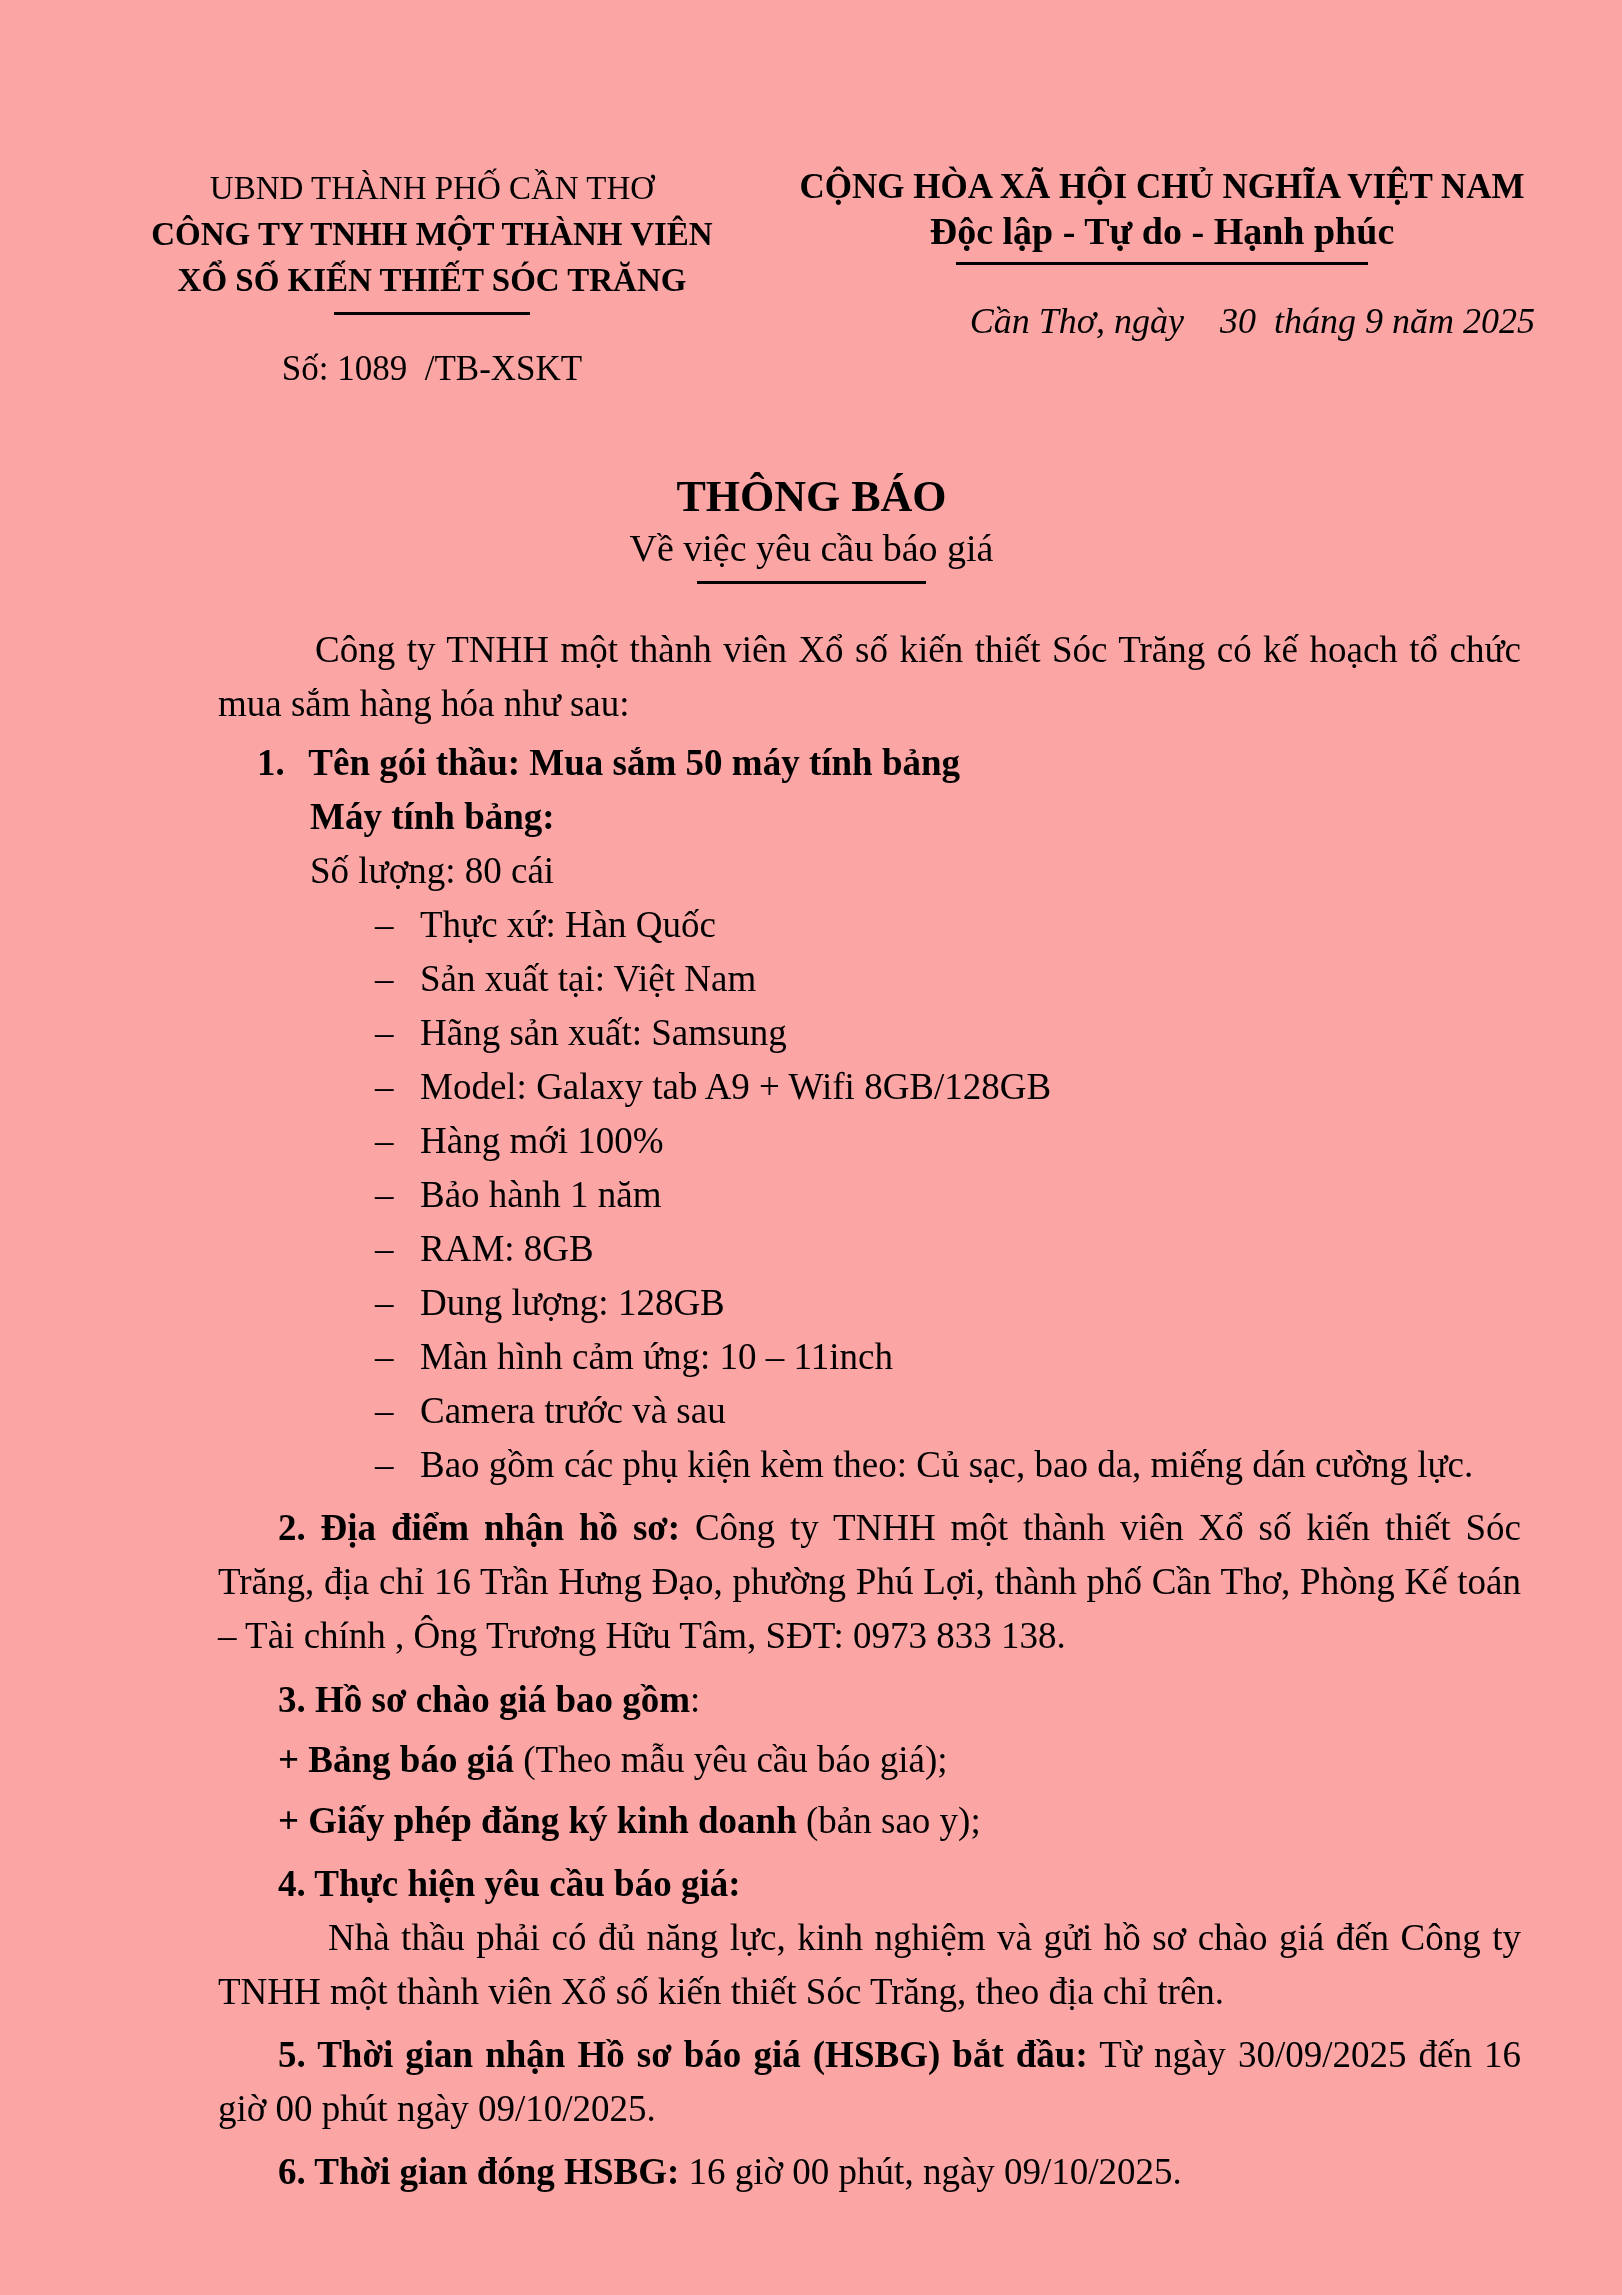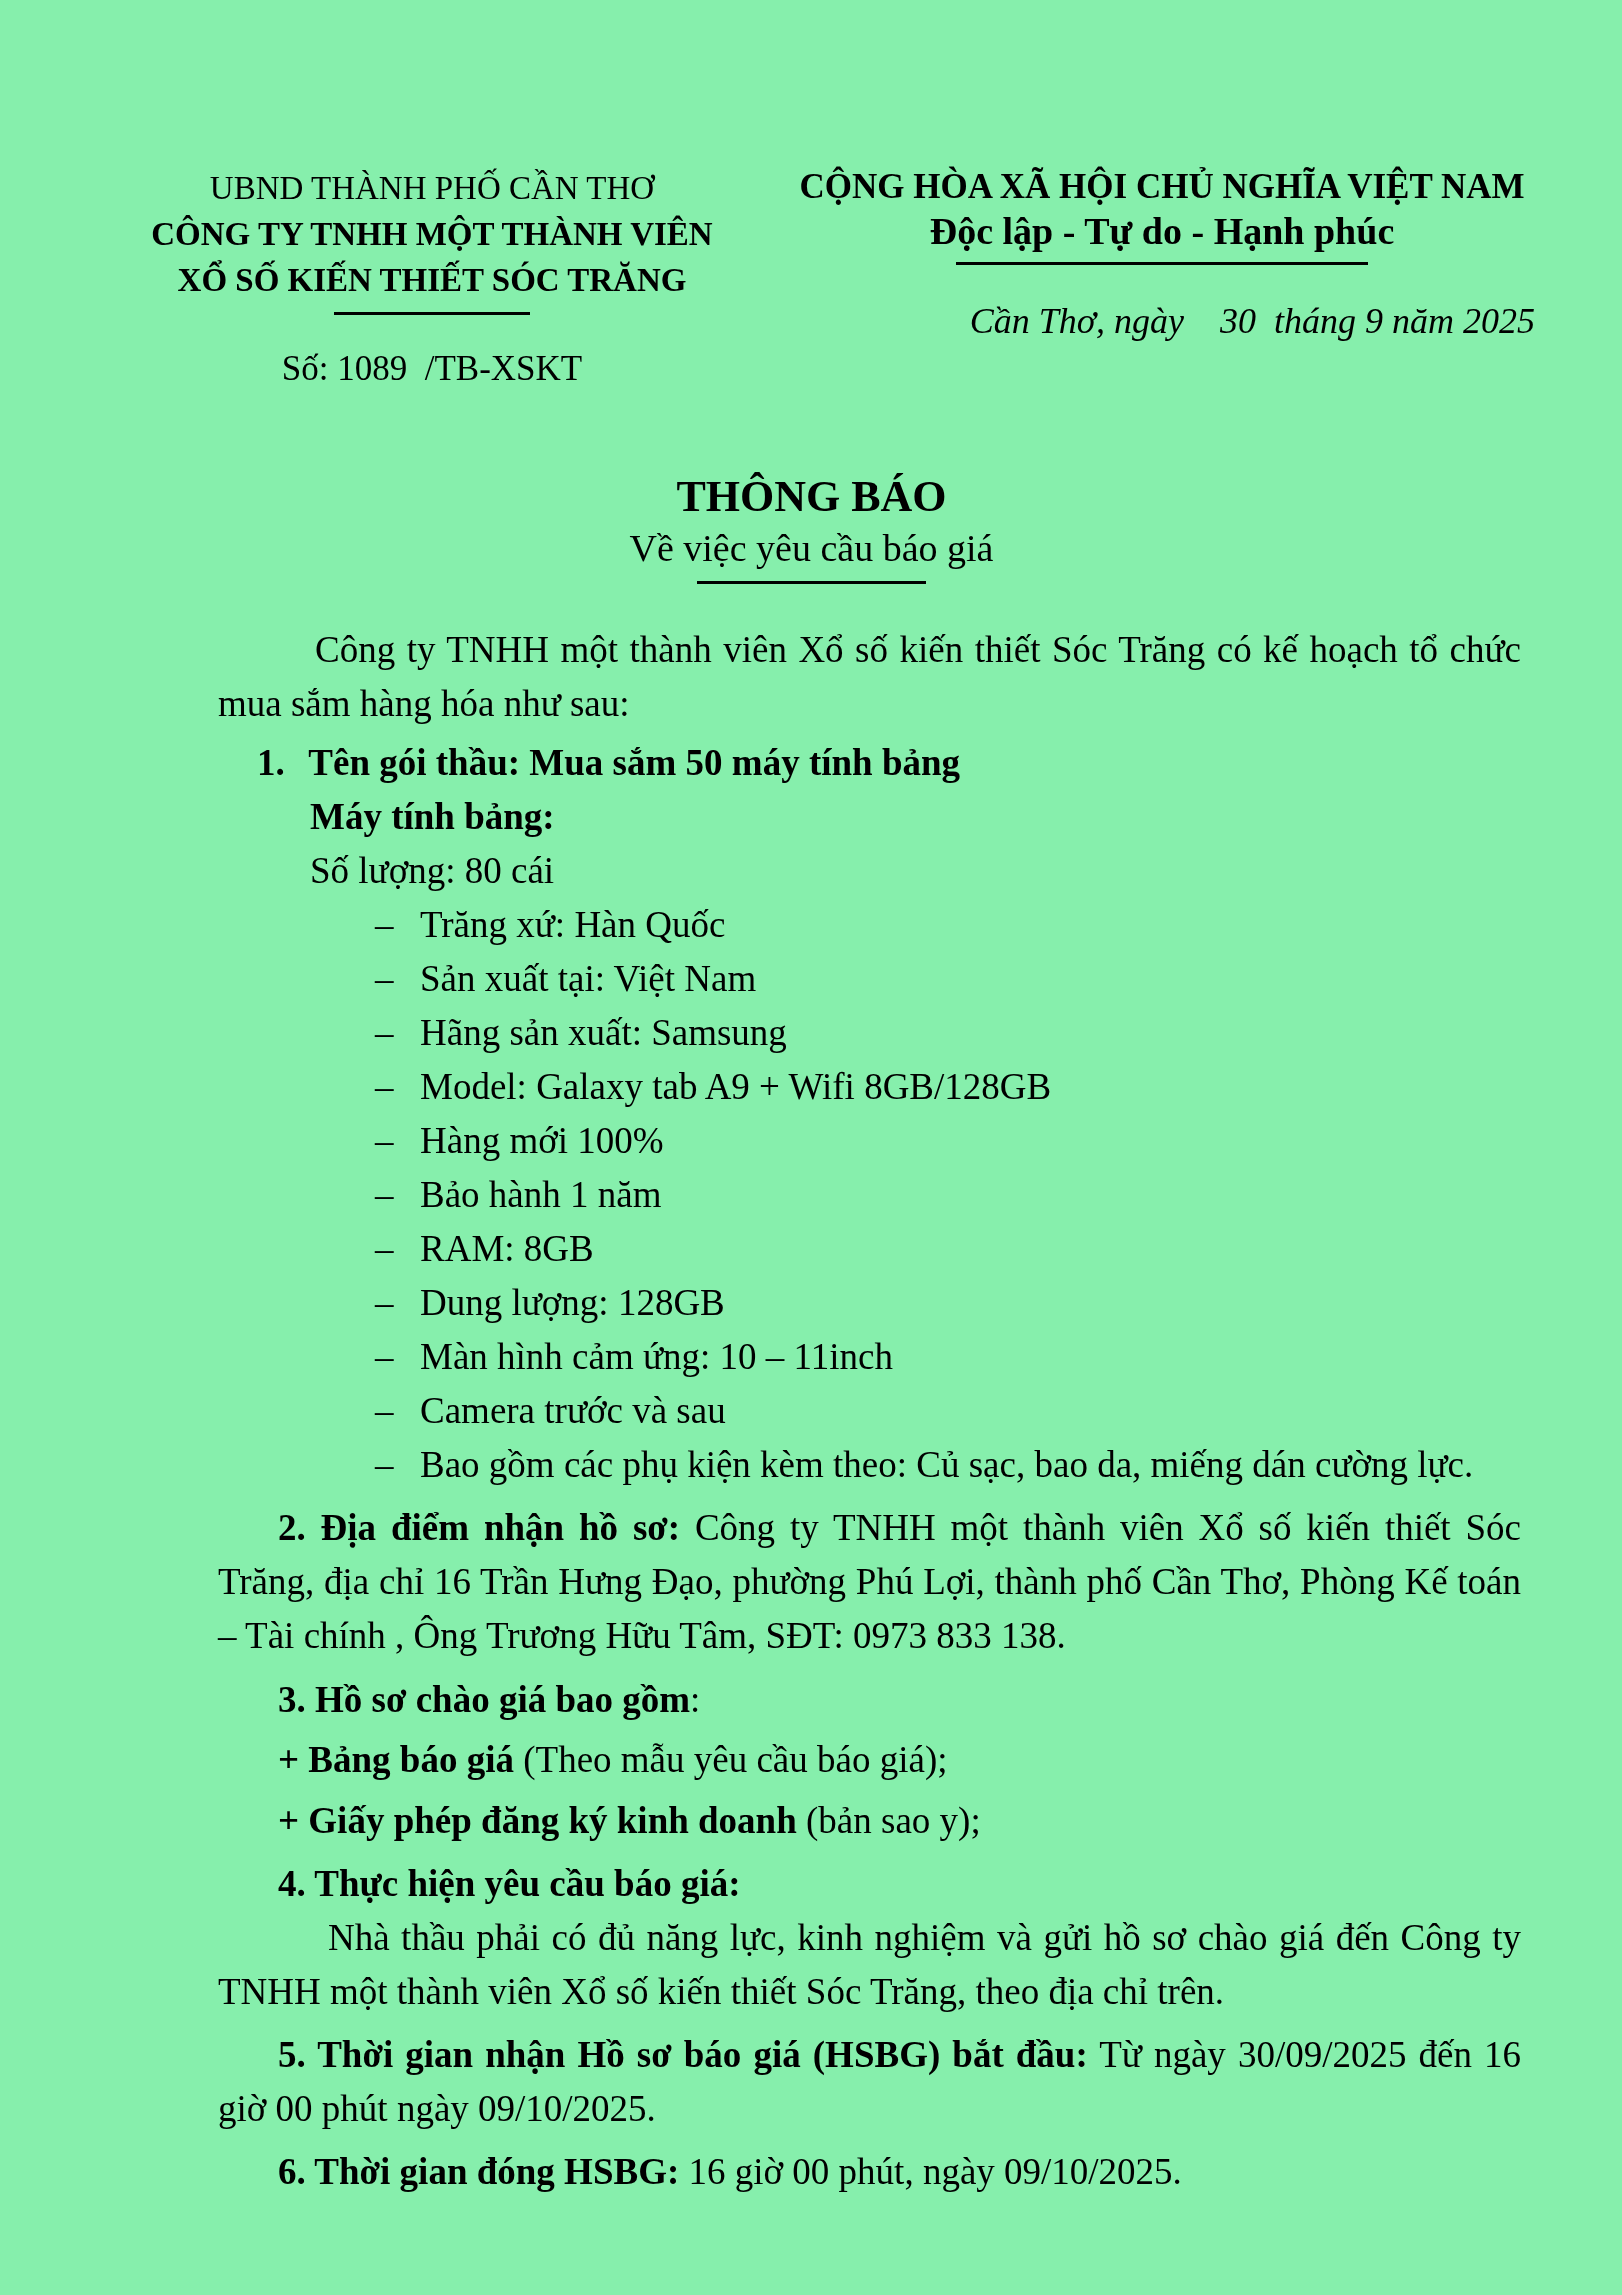--- a/index.html
+++ b/index.html
@@ -1,21 +1,21 @@
 <!DOCTYPE html>
 <html style="font-size:10.5px"><head>
 <meta charset="utf-8">
 <style>
   html, body { margin: 0; padding: 0; background: #e8e8e8; }
   .page {
     position: relative;
     width: 1623px;
     height: 2295px;
     margin: 0 auto;
-    background: #86efac;
+    background: #fca5a5;
     color: #000000;
     font-family: "Liberation Serif", "DejaVu Serif", serif;
     overflow: hidden;
   }
   .rule { height: 3.3px; background: #000; }
 
   
   .header-left {
     position: absolute;
     top: 165px; left: 121px;
@@ -100,21 +100,21 @@
     <p class="para intro">Công ty TNHH một thành viên Xổ số kiến thiết Sóc Trăng có kế hoạch tổ chức mua sắm hàng hóa như sau:</p>
 
     <div class="para s1-head">
       <span>1.</span><span class="s1-text">Tên gói thầu: Mua sắm 50 máy tính bảng</span>
     </div>
     <div class="para s1-sub">Máy tính bảng:</div>
     <div class="para s1-qty">Số lượng: 80 cái</div>
 
     <div class="para bullet">
       <span class="dash">–</span>
-      <span>Trăng xứ: Hàn Quốc</span>
+      <span>Thực xứ: Hàn Quốc</span>
     </div>
     <div class="para bullet">
       <span class="dash">–</span>
       <span>Sản xuất tại: Việt Nam</span>
     </div>
     <div class="para bullet">
       <span class="dash">–</span>
       <span>Hãng sản xuất: Samsung</span>
     </div>
     <div class="para bullet">

